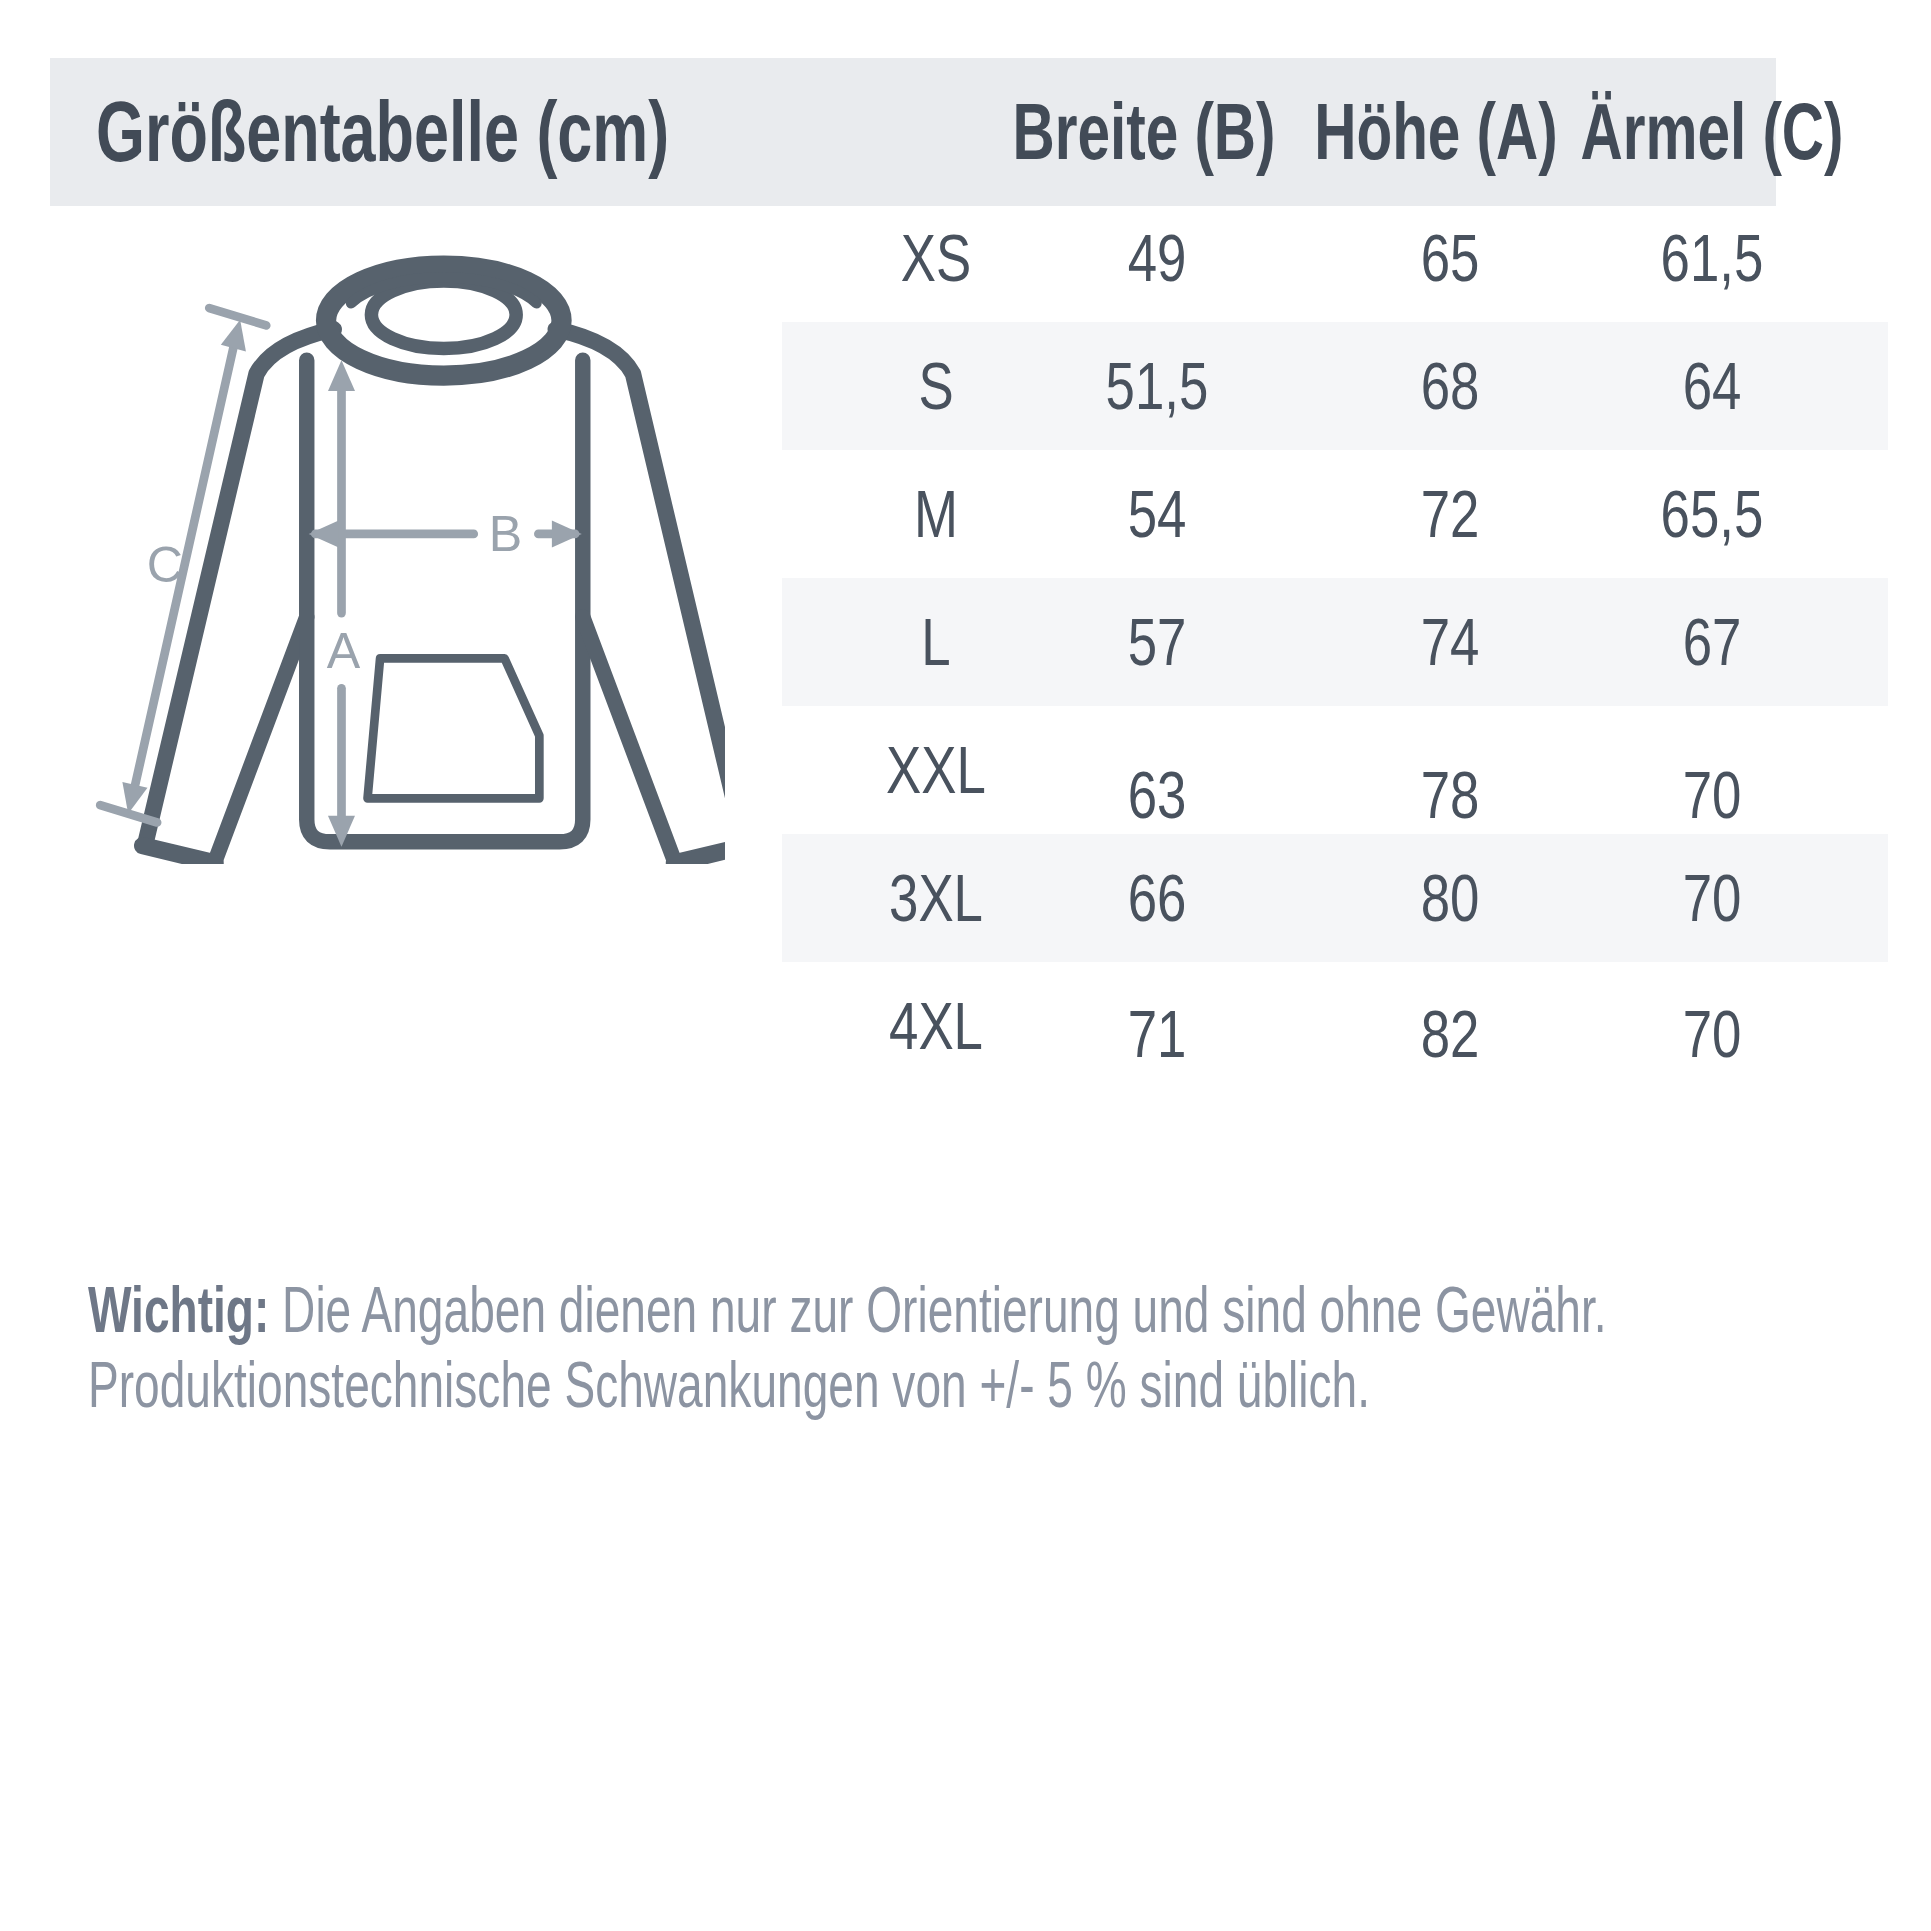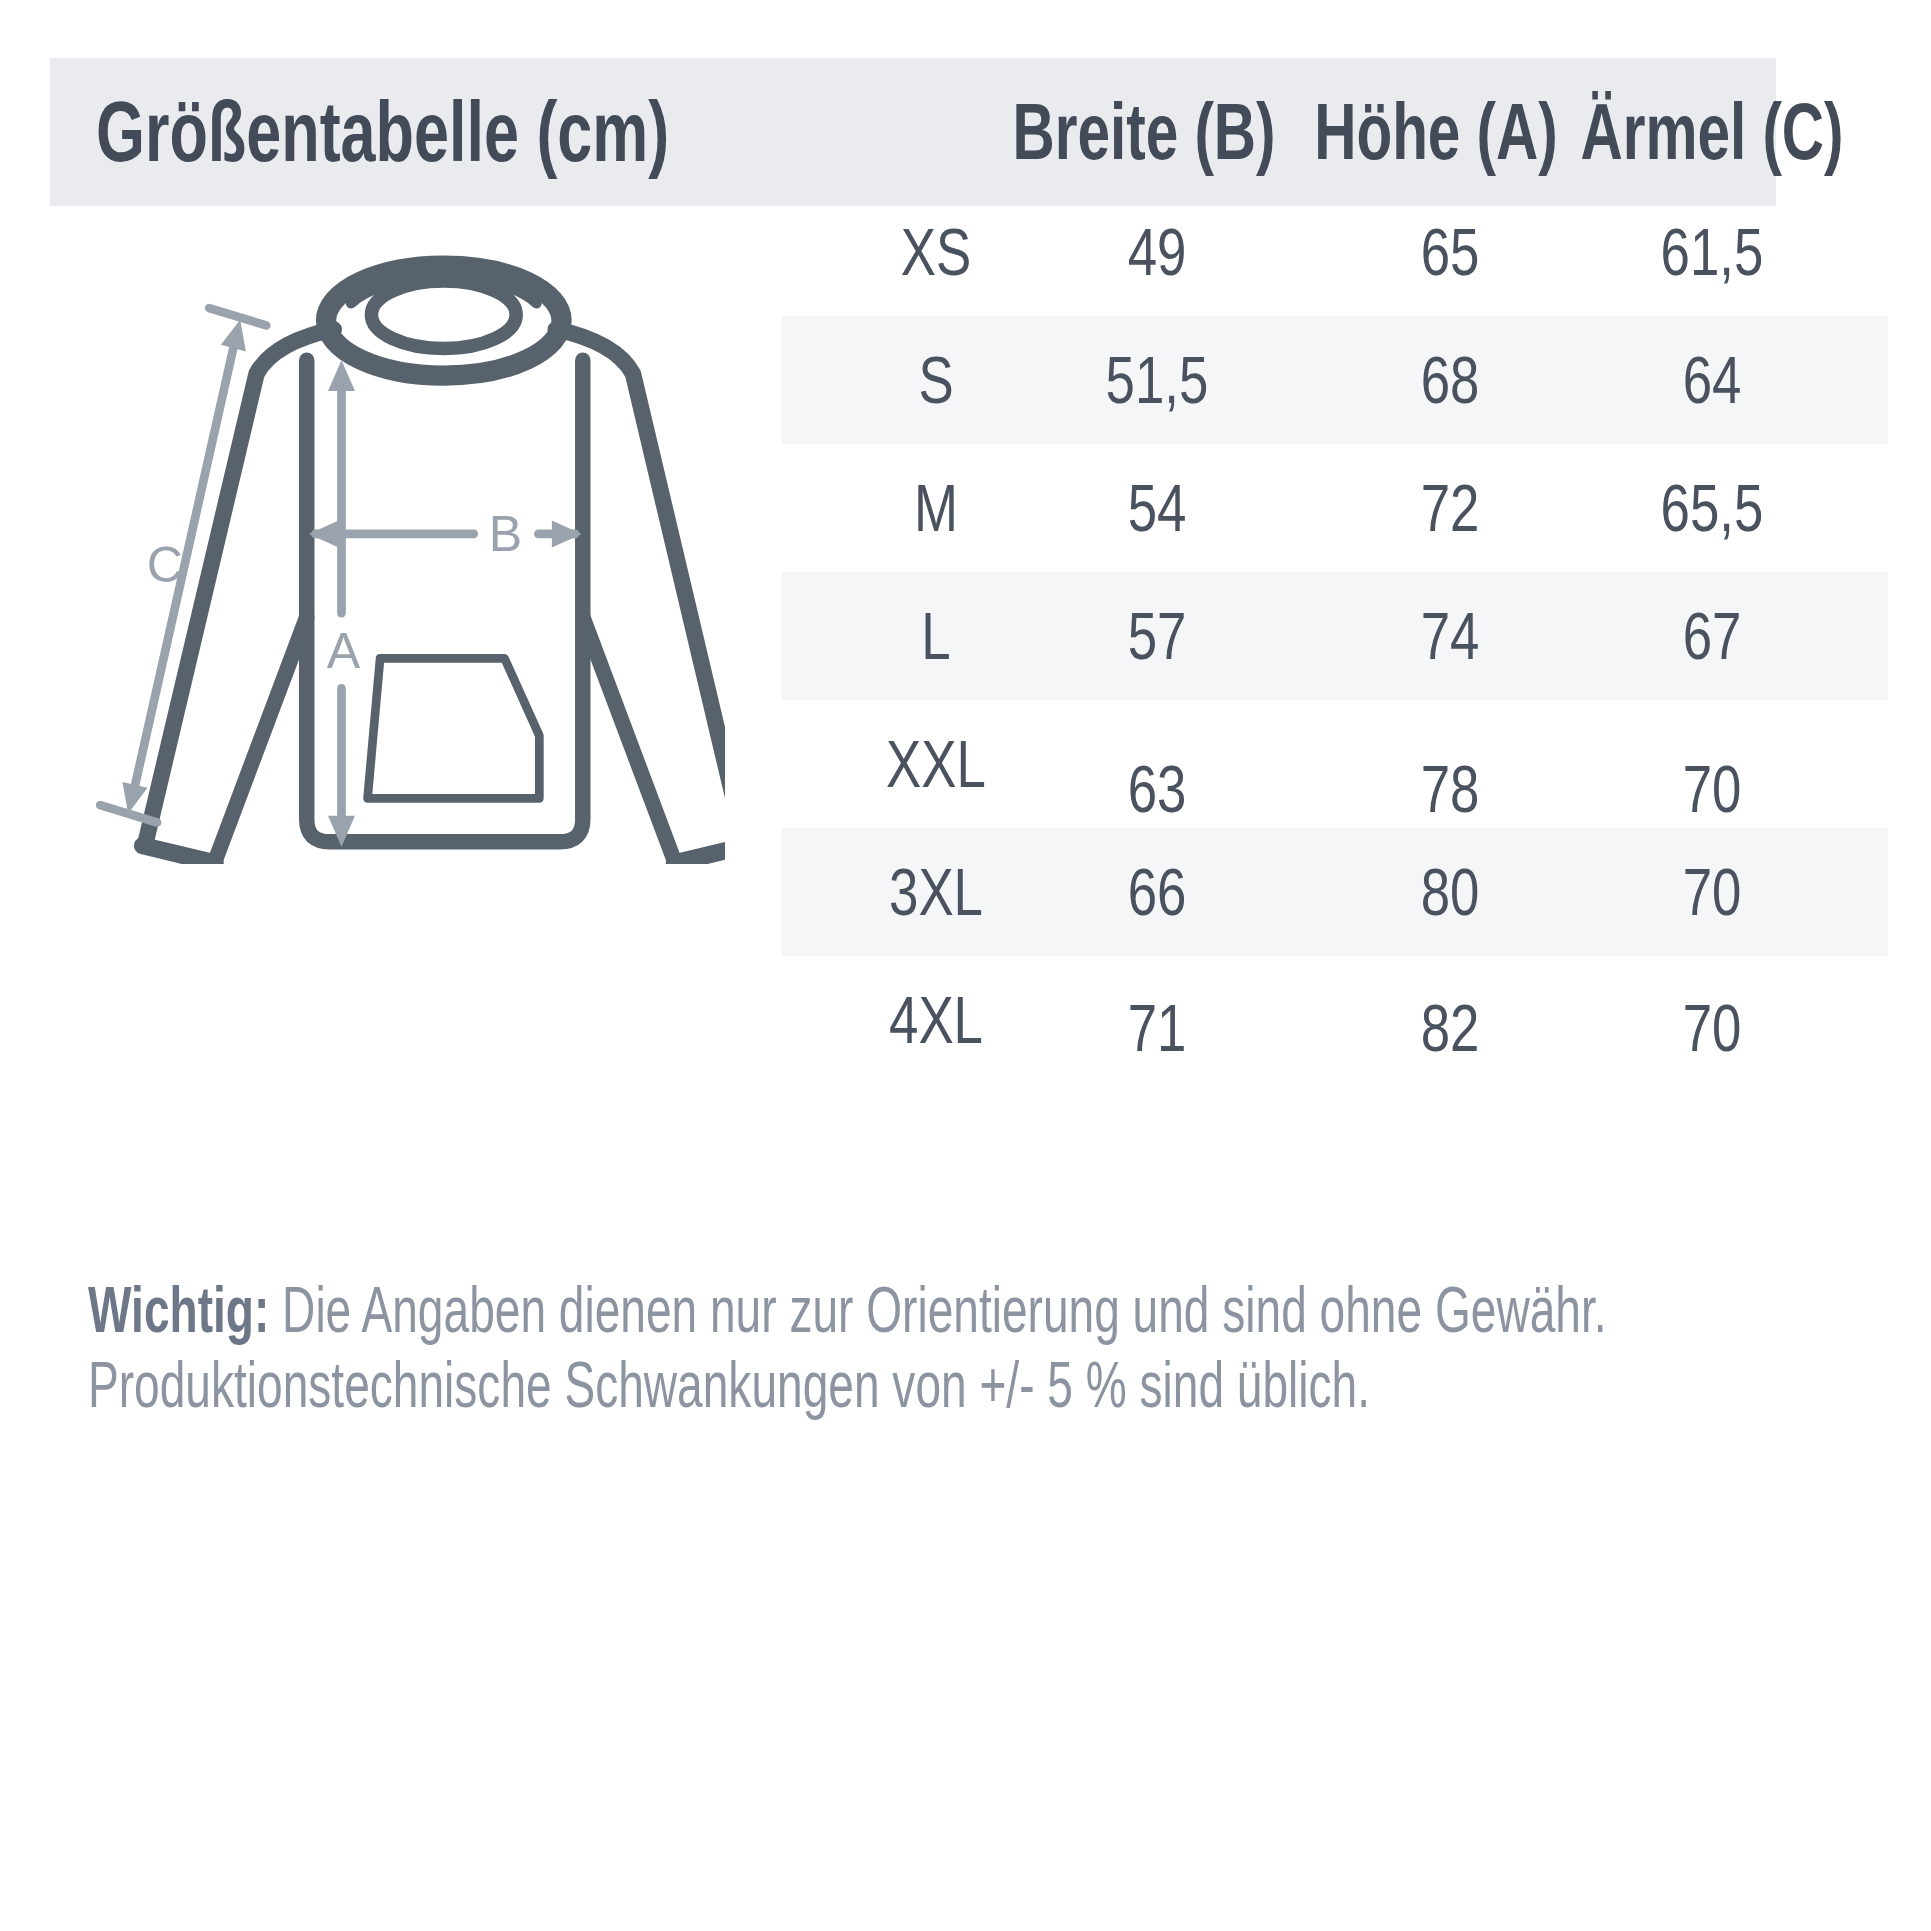--- a/index.html
+++ b/index.html
@@ -35,21 +35,21 @@
     position:absolute;top:50%;
     transform:translate(-50%,-50%) scaleX(.74);
     font-size:79px;font-weight:bold;color:var(--dark-text);
     white-space:nowrap;
   }
   .col-head.h-breite{left:1094px;}
   .col-head.h-hoehe{left:1386px;}
   .col-head.h-aermel{left:1662px;}
   
   .size-table{
-    position:absolute;left:782px;top:188px;width:1106px;
+    position:absolute;left:782px;top:194px;width:1106px;
   }
   .t-row{position:relative;height:128px;}
   .t-row:nth-child(even){background:var(--zebra-bg);}
   .cell{
     position:absolute;top:0;height:128px;line-height:128px;
     transform:translateX(-50%) scaleX(.8);
     font-size:66px;color:var(--cell-text);white-space:nowrap;
   }
   .c-size{left:154px;}
   .c-breite{left:375px;}

